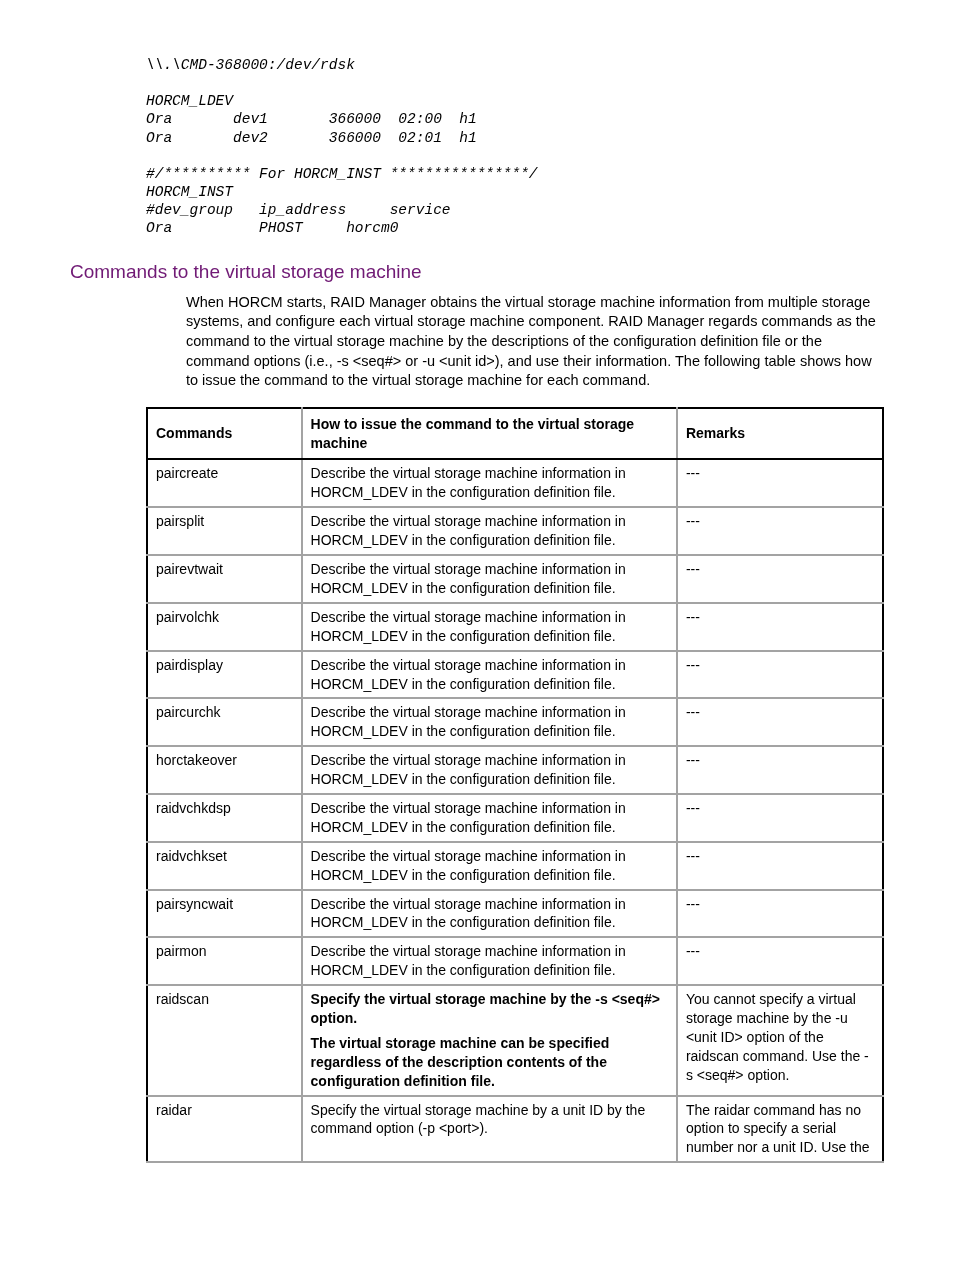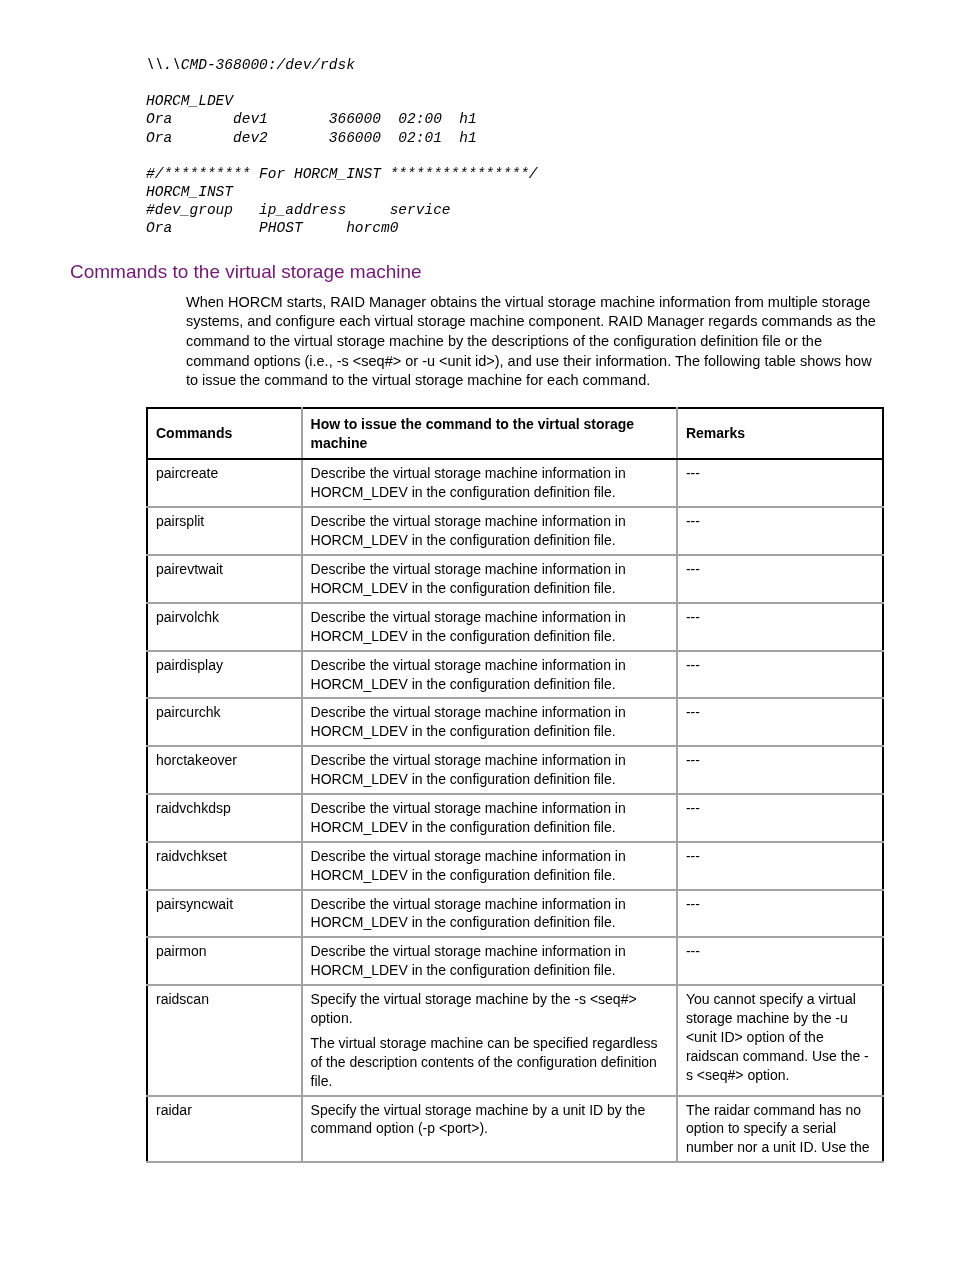--- a/index.html
+++ b/index.html
@@ -50,21 +50,21 @@
   tbody td {
     padding: 4px 8px;
     vertical-align: top;
     font-size: 14px;
   }
   table tr th:first-child, table tr td:first-child { border-left: 2px solid #000; }
   table tr th:last-child,  table tr td:last-child  { border-right: 2px solid #000; }
   col.c1 { width: 21%; }
   col.c2 { width: 51%; }
   col.c3 { width: 28%; }
-  .how p { margin: 0 0 6px 0; }
+  .how p { margin: 0 0 6px 0; font-weight: bold; }
   .how p:last-child { margin-bottom: 0; }
 </style>
 </head>
 <body>
 
 <div class="code-block">\\.\CMD-368000:/dev/rdsk
 
 HORCM_LDEV
 Ora       dev1       366000  02:00  h1
 Ora       dev2       366000  02:01  h1

